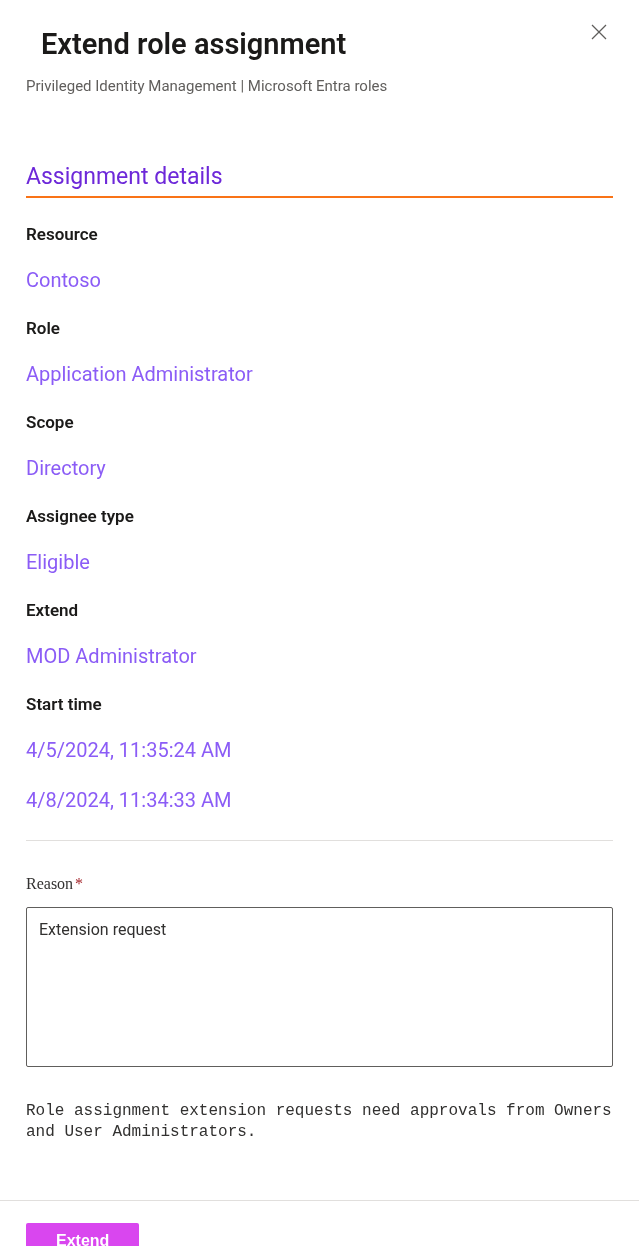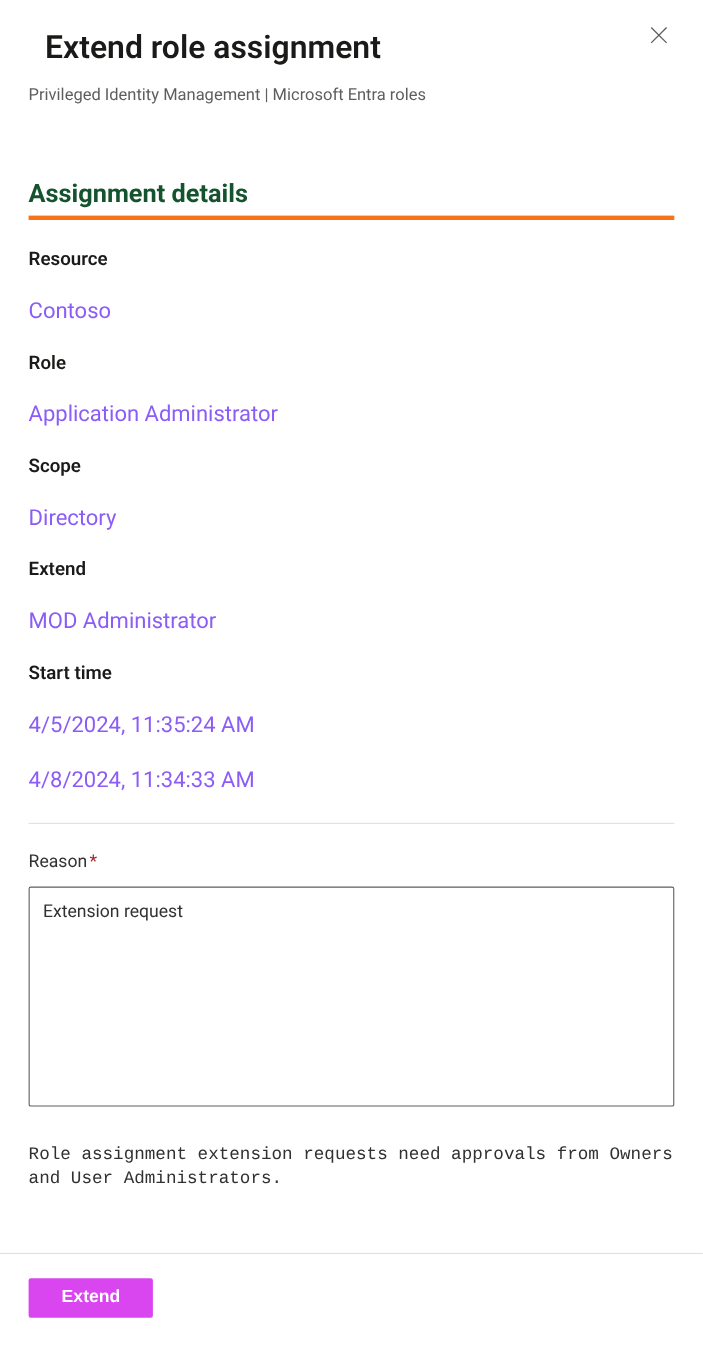--- a/index.html
+++ b/index.html
@@ -35,25 +35,25 @@
     background: none;
     border: none;
     padding: 6px;
     margin-top: 6px;
     color: #605e5c;
     cursor: pointer;
     line-height: 0;
   }
   .section-title {
     font-size: 23px;
-    font-weight: 700;
+    font-weight: 400;
     margin: 68px 0 0 0;
     padding-bottom: 6px;
-    border-bottom: 4px solid #f97316;
-    color: #14532d;
+    border-bottom: 2px solid #f97316;
+    color: #6d28d9;
   }
   .detail-block { margin-top: 26px; }
   .detail-label {
     font-size: 17px;
     font-weight: 600;
     color: #1b1a19;
   }
   .detail-value {
     font-size: 20px;
     font-weight: 400;
@@ -62,26 +62,27 @@
   }
   .hr-sep {
     border: none;
     border-top: 1px solid #e1dfdd;
     margin: 28px 0 0 0;
   }
   .reason-label {
     font-size: 16px;
     font-weight: 400;
     color: #323130;
-    margin-top: 24px;
+    margin-top: 34px;
+    font-family: Liberation Serif, serif;
   }
   .required-star { color: #a4262c; margin-left: 2px; }
   .reason-textarea {
     width: 100%;
-    height: 200px;
+    height: 160px;
     margin-top: 14px;
     border: 1px solid #605e5c;
     border-radius: 2px;
     padding: 12px 12px;
     font-family: inherit;
     font-size: 16px;
     color: #323130;
     resize: none;
   }
   .info-text {
@@ -137,20 +138,24 @@
   <div class="detail-block">
     <div class="detail-label">Role</div>
     <div class="detail-value">Application Administrator</div>
   </div>
 
   <div class="detail-block">
     <div class="detail-label">Scope</div>
     <div class="detail-value">Directory</div>
   </div>
 
+  <div class="detail-block">
+    <div class="detail-label">Assignee type</div>
+    <div class="detail-value">Eligible</div>
+  </div>
 
   <div class="detail-block">
     <div class="detail-label">Extend</div>
     <div class="detail-value">MOD Administrator</div>
   </div>
 
   <div class="detail-block">
     <div class="detail-label">Start time</div>
     <div class="detail-value">4/5/2024, 11:35:24 AM</div>
   </div>

